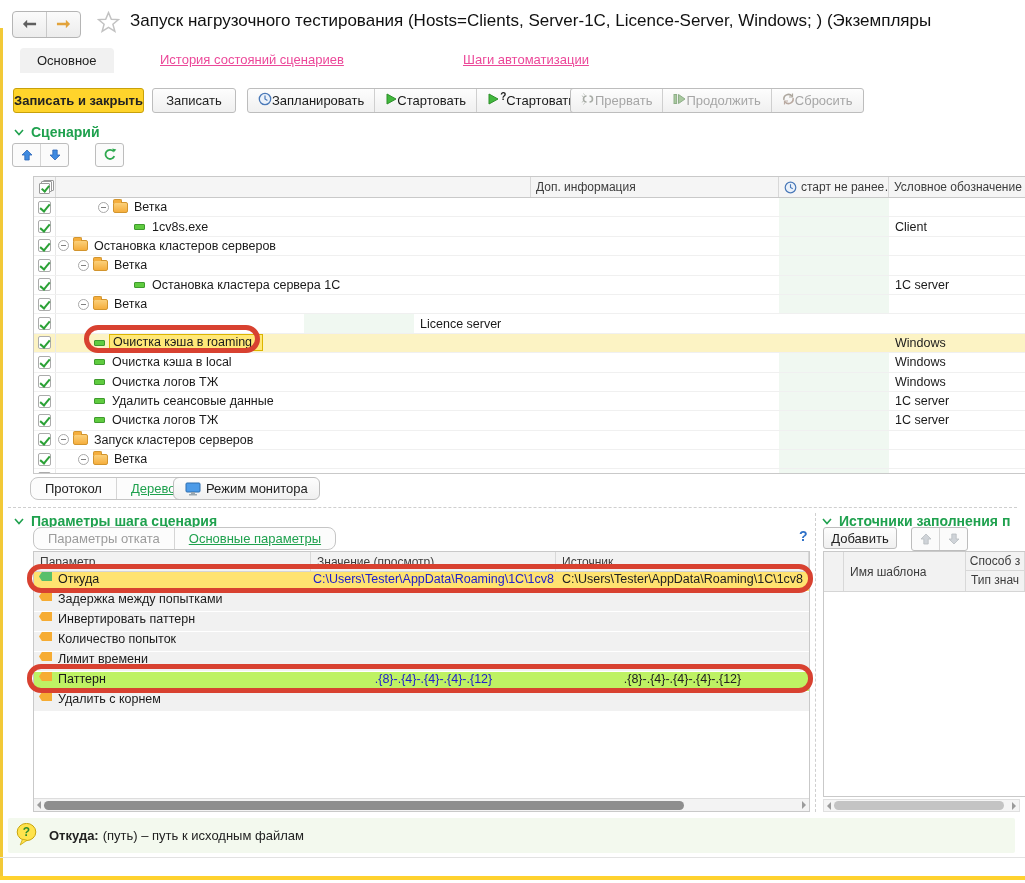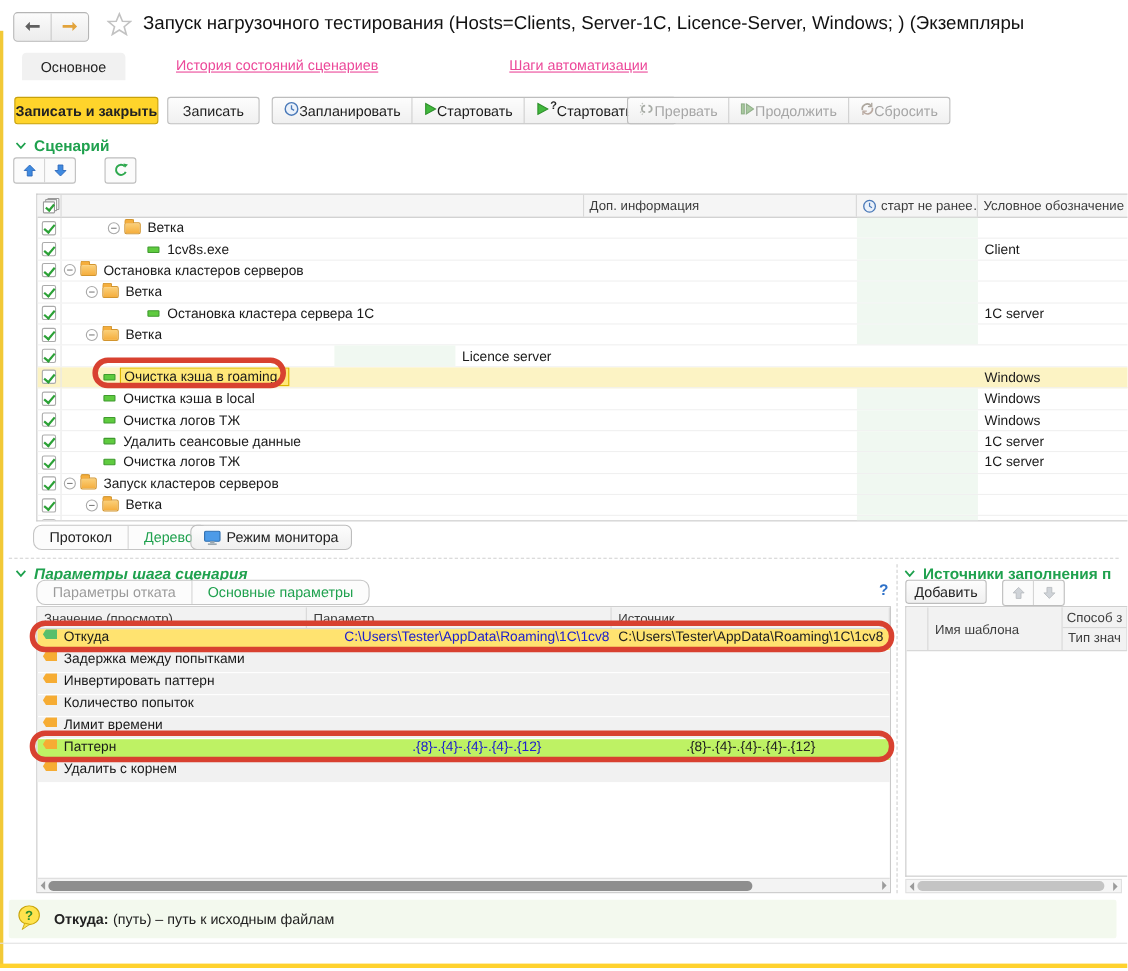--- a/index.html
+++ b/index.html
@@ -41,21 +41,21 @@
   .btn-group .gbtn + .gbtn{border-left:1px solid #CFCFCF;}
   .group-start{left:247px;}
   .group-state{left:570px;color:#A6A6A6;}
   .group-state .gbtn{color:#A6A6A6;}
   .q-mark{font-size:10px;font-weight:bold;color:#222;margin-left:1px;margin-top:-8px;}
 
   
   .sect-head{position:absolute;display:flex;align-items:center;color:#1FA14E;font-size:14px;font-weight:600;white-space:nowrap;}
   .sect-head .chev{margin-right:7px;display:inline-flex;}
   .h-scen{left:14px;top:124px;}
-  .h-params{left:14px;top:513px;font-style:italic;}
+  .h-params{left:14px;top:513px;}
   .h-sources{left:822px;top:513px;width:200px;overflow:hidden;}
 
   
   .mini-toolbar{position:absolute;left:12px;top:143px;height:25px;display:flex;}
   .tool-group{display:inline-flex;border:1px solid #BDBDBD;border-radius:3px;background:#FBFBFB;height:24px;box-sizing:border-box;}
   .tool-btn{width:27px;display:flex;align-items:center;justify-content:center;}
   .tool-btn + .tool-btn{border-left:1px solid #D5D5D5;}
   .tool-single{margin-left:26px;}
 
   
@@ -90,21 +90,21 @@
   .selall .sq{position:absolute;width:11px;height:11px;box-sizing:border-box;border:1px solid #9A9A9A;background:#fff;border-radius:1px;}
   .selall .sq1{left:4px;top:0;}
   .selall .sq2{left:2px;top:1.5px;}
   .selall .cbx{position:absolute;left:0;top:3px;width:11px;height:11px;box-sizing:border-box;border:1px solid #9A9A9A;background:#fff;border-radius:1px;}
   .selall .cbx::after{content:"";position:absolute;left:2.5px;top:0px;width:3px;height:6px;border-right:2px solid #2BA136;border-bottom:2px solid #2BA136;transform:rotate(40deg);}
 
   
   .scen-footer{position:absolute;left:0;top:477px;height:25px;width:1025px;}
   .seg-group{position:absolute;display:inline-flex;border:1px solid #C5C5C5;border-radius:8px;overflow:hidden;background:#FCFCFC;height:23px;box-sizing:border-box;}
   .seg{display:inline-flex;align-items:center;justify-content:center;padding:0 14px;font-size:13px;color:#222;}
-  .seg + .seg{border-left:1px solid #D5D5D5;}
+  .seg + .seg{border-left:1px solid #D5D5D5;text-decoration:underline;}
   .seg.active{color:#1FA14E;}
   .seg.inactive{color:#9B9B9B;}
   .g-prot{left:30px;}
   .btn-monitor{position:absolute;left:173px;height:23px;border-radius:6px;}
 
   
   .sep-h{position:absolute;left:8px;top:507px;width:1009px;border-top:1px dashed #CFCFCF;}
   .sep-v{position:absolute;left:815px;top:513px;height:299px;border-left:1px dashed #CFCFCF;}
 
   
@@ -554,22 +554,22 @@
 </div>
 
 <div class="seg-group params-tabs" style="position:absolute;">
   <div class="seg inactive">Параметры отката</div>
   <div class="seg active">Основные параметры</div>
 </div>
 <div class="help-q">?</div>
 
 <div class="params-table">
   <div class="p-head">
+    <div class="hc pw-name">Параметр</div>
     <div class="hc pw-value">Значение (просмотр)</div>
-    <div class="hc pw-name">Параметр</div>
     <div class="hc pw-source">Источник</div>
   </div>
   <div>
       <div class="prow selected">
     <div class="pc pc-name">
       <span class="ptag green"></span>
       <span class="pname">Откуда</span>
     </div>
     <div class="pc pc-value">C:\Users\Tester\AppData\Roaming\1C\1cv8</div>
     <div class="pc pc-source">C:\Users\Tester\AppData\Roaming\1C\1cv8</div>

